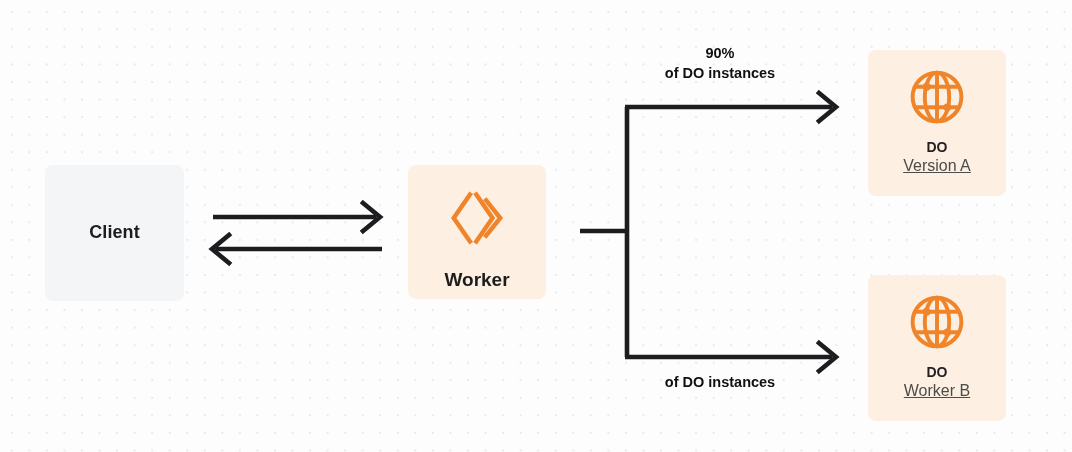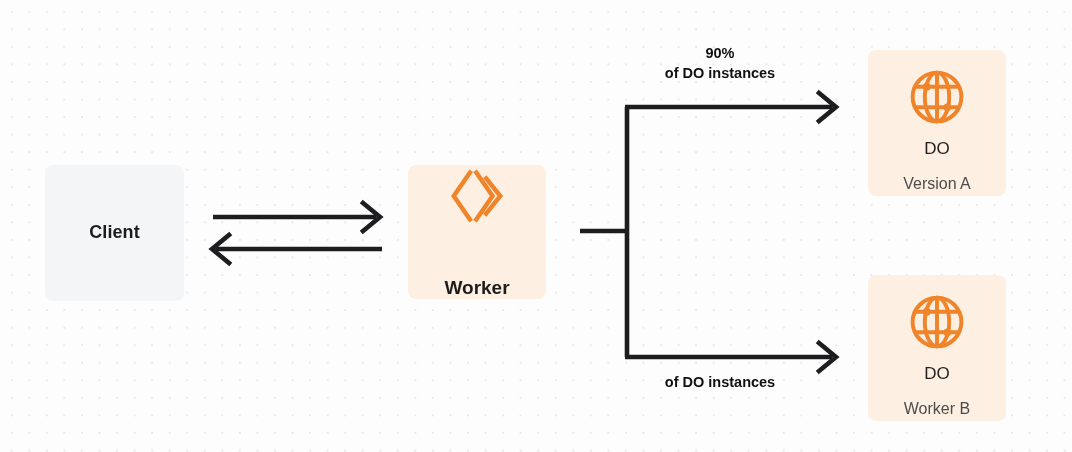--- a/index.html
+++ b/index.html
@@ -39,21 +39,22 @@
     width: 139px;
     height: 136px;
     background: #f4f5f7;
   }
   .node-worker {
     left: 408px;
     top: 165px;
     width: 138px;
     height: 134px;
     background: #fdf0e2;
-    justify-content: space-between;
+    justify-content: flex-start;
+    padding-top: 22px;
   }
   .node-do-a {
     left: 868px;
     top: 50px;
     width: 138px;
     height: 146px;
     background: #fdf0e2;
     justify-content: flex-start;
     padding-top: 17px;
   }
@@ -74,32 +75,33 @@
     letter-spacing: 0.1px;
     line-height: 1.1;
   }
   .worker-title {
     font-size: 19px;
     font-weight: bold;
     color: #1d1d1d;
     margin-top: 20px;
   }
   .do-title {
-    font-size: 17px;
-    font-weight: normal;
+    font-size: 14px;
+    font-weight: bold;
     color: #231f20;
     margin-top: 12px;
     line-height: 1.15;
   }
   .do-sub {
     font-size: 16px;
     font-weight: normal;
     color: #4c4c4c;
-    margin-top: 16px;
+    margin-top: 2px;
     line-height: 1.15;
+    text-decoration: underline;
   }
 
   .icon-worker { width: 62px; height: 62px; display: block; }
   .icon-globe  { width: 60px; height: 60px; display: block; }
 
   
   .edges {
     position: absolute;
     left: 0; top: 0;
     width: 1072px;

